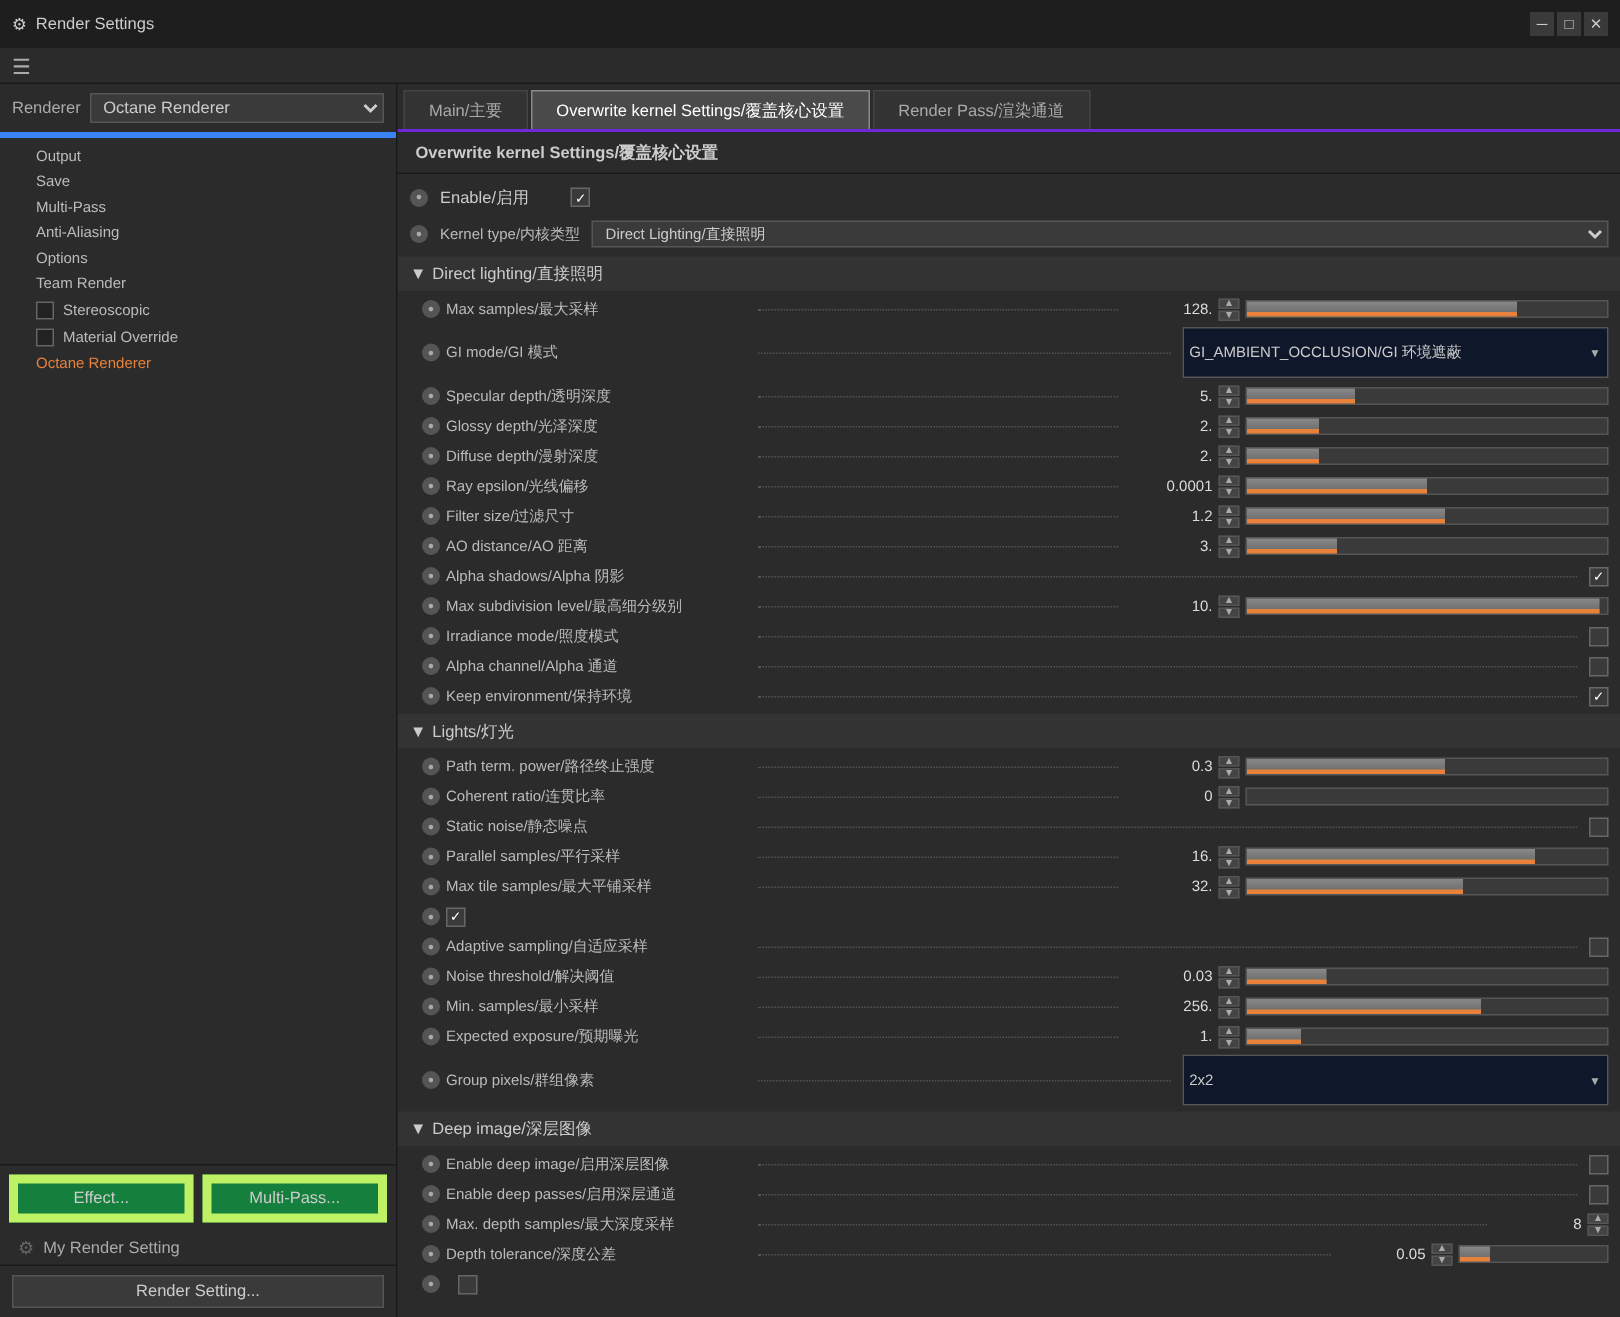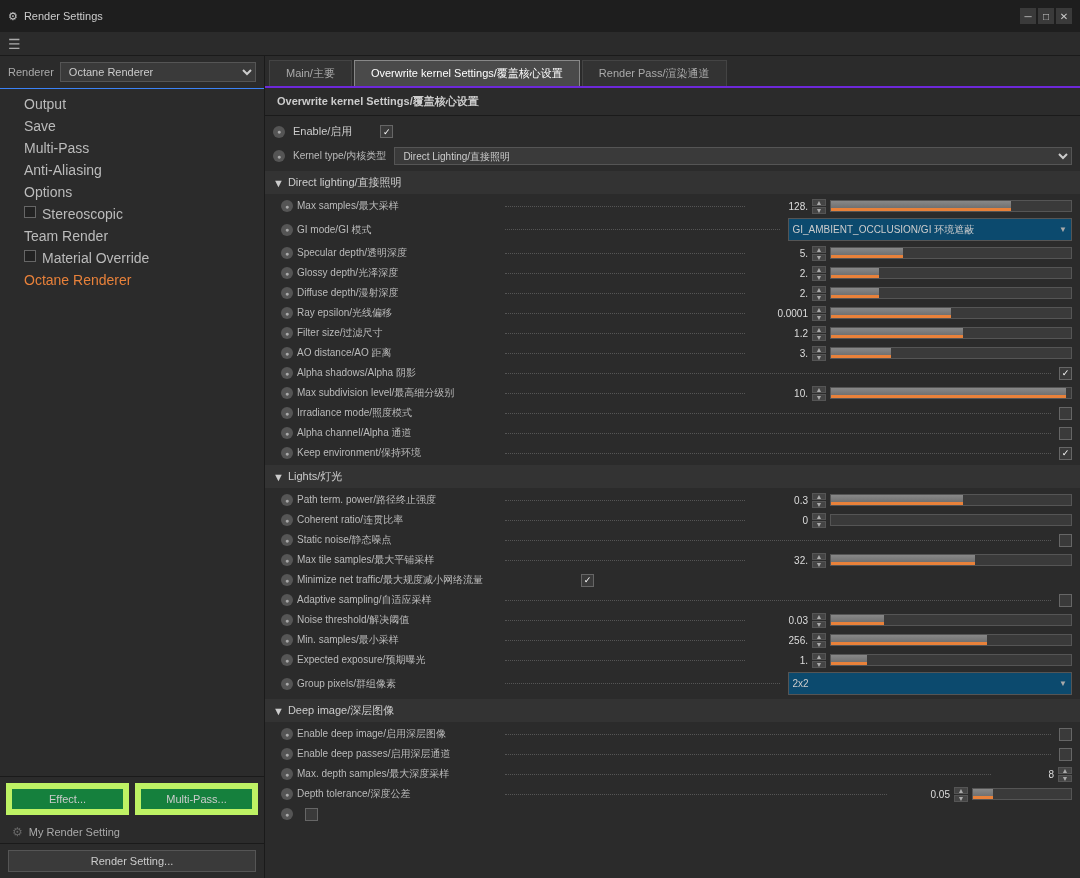--- a/index.html
+++ b/index.html
@@ -63,41 +63,41 @@
       background: #2b2b2b;
       border-right: 1px solid #1a1a1a;
       display: flex;
       flex-direction: column;
     }
     .renderer-row {
       display: flex;
       align-items: center;
       padding: 6px 8px;
       gap: 6px;
-      border-bottom: 1px solid #3b82f6;
+      border-bottom: 4px solid #3b82f6;
     }
     .renderer-label { font-size: 11px; color: #aaa; }
     .renderer-select {
       background: #3a3a3a;
       border: 1px solid #555;
       color: #ccc;
       font-size: 11px;
       padding: 2px 4px;
       flex: 1;
     }
     .sidebar-list {
       flex: 1;
       overflow-y: auto;
       padding: 4px 0;
     }
     .sidebar-item {
       display: flex;
-      align-items: flex-start;
+      align-items: flex-end;
       padding: 3px 12px 3px 24px;
-      font-size: 14px;
+      font-size: 10px;
       color: #bbb;
       cursor: pointer;
       gap: 6px;
     }
     .sidebar-item.active { color: #e8813a; }
     .sidebar-item .checkbox {
       width: 12px; height: 12px;
       border: 1px solid #666;
       background: #222;
       display: inline-flex; align-items: center; justify-content: center;
@@ -274,23 +274,23 @@
       width: 13px; height: 13px;
       background: #3a3a3a;
       border: 1px solid #666;
       display: flex; align-items: center; justify-content: center;
       font-size: 9px; color: #fff;
       cursor: pointer;
       flex-shrink: 0;
     }
     .row-dropdown-container {
       flex: 1;
-      background: #0c4a6e;
+      background: #0f172a;
       border: 1px solid #555;
-      height: 23px;
+      height: 34px;
       display: flex;
       align-items: center;
       padding: 0 4px;
       font-size: 10px;
       color: #ccc;
       justify-content: space-between;
     }
     .dropdown-arrow { font-size: 8px; color: #aaa; }
     .color-swatch {
       width: 60px; height: 14px;
@@ -370,25 +370,25 @@
       <div class="sidebar-item">
         <span>Multi-Pass</span>
       </div>
       <div class="sidebar-item">
         <span>Anti-Aliasing</span>
       </div>
       <div class="sidebar-item">
         <span>Options</span>
       </div>
       <div class="sidebar-item">
+        <span>Team Render</span>
+      </div>
+      <div class="sidebar-item">
         <div class="checkbox"></div>
         <span>Stereoscopic</span>
-      </div>
-      <div class="sidebar-item">
-        <span>Team Render</span>
       </div>
       <div class="sidebar-item">
         <div class="checkbox"></div>
         <span>Material Override</span>
       </div>
       <div class="sidebar-item active">
         <span>Octane Renderer</span>
       </div>
     </div>
 
@@ -631,39 +631,52 @@
         </div>
       </div>
 
       <div class="setting-row">
         <div class="row-icon">●</div>
         <span class="row-label">Static noise/静态噪点</span>
         <div class="row-dots"></div>
         <div class="row-checkbox"></div>
       </div>
 
+      <div class="setting-row">
+        <div class="row-icon">●</div>
+        <span class="row-label">Parallel samples/平行采样</span>
+        <div class="row-dots"></div>
+        <span class="row-value">16.</span>
+        <div class="row-spinner">
+          <div class="spin-btn">▲</div>
+          <div class="spin-btn">▼</div>
+        </div>
+        <div class="row-bar-container">
+          <div class="row-bar" style="width:80%"></div>
+          <div class="row-bar-accent" style="width:80%"></div>
+        </div>
+      </div>
 
       <div class="setting-row">
         <div class="row-icon">●</div>
         <span class="row-label">Max tile samples/最大平铺采样</span>
         <div class="row-dots"></div>
         <span class="row-value">32.</span>
         <div class="row-spinner">
           <div class="spin-btn">▲</div>
           <div class="spin-btn">▼</div>
         </div>
         <div class="row-bar-container">
           <div class="row-bar" style="width:60%"></div>
           <div class="row-bar-accent" style="width:60%"></div>
         </div>
       </div>
 
       <div class="setting-row">
         <div class="row-icon">●</div>
-        <span class="row-label" style="flex:0 0 280px;">Minimize net traffic/最大规度减小网络流量</span>
         <div class="row-checkbox">✓</div>
       </div>
 
       <div class="setting-row">
         <div class="row-icon">●</div>
         <span class="row-label">Adaptive sampling/自适应采样</span>
         <div class="row-dots"></div>
         <div class="row-checkbox"></div>
       </div>
 

